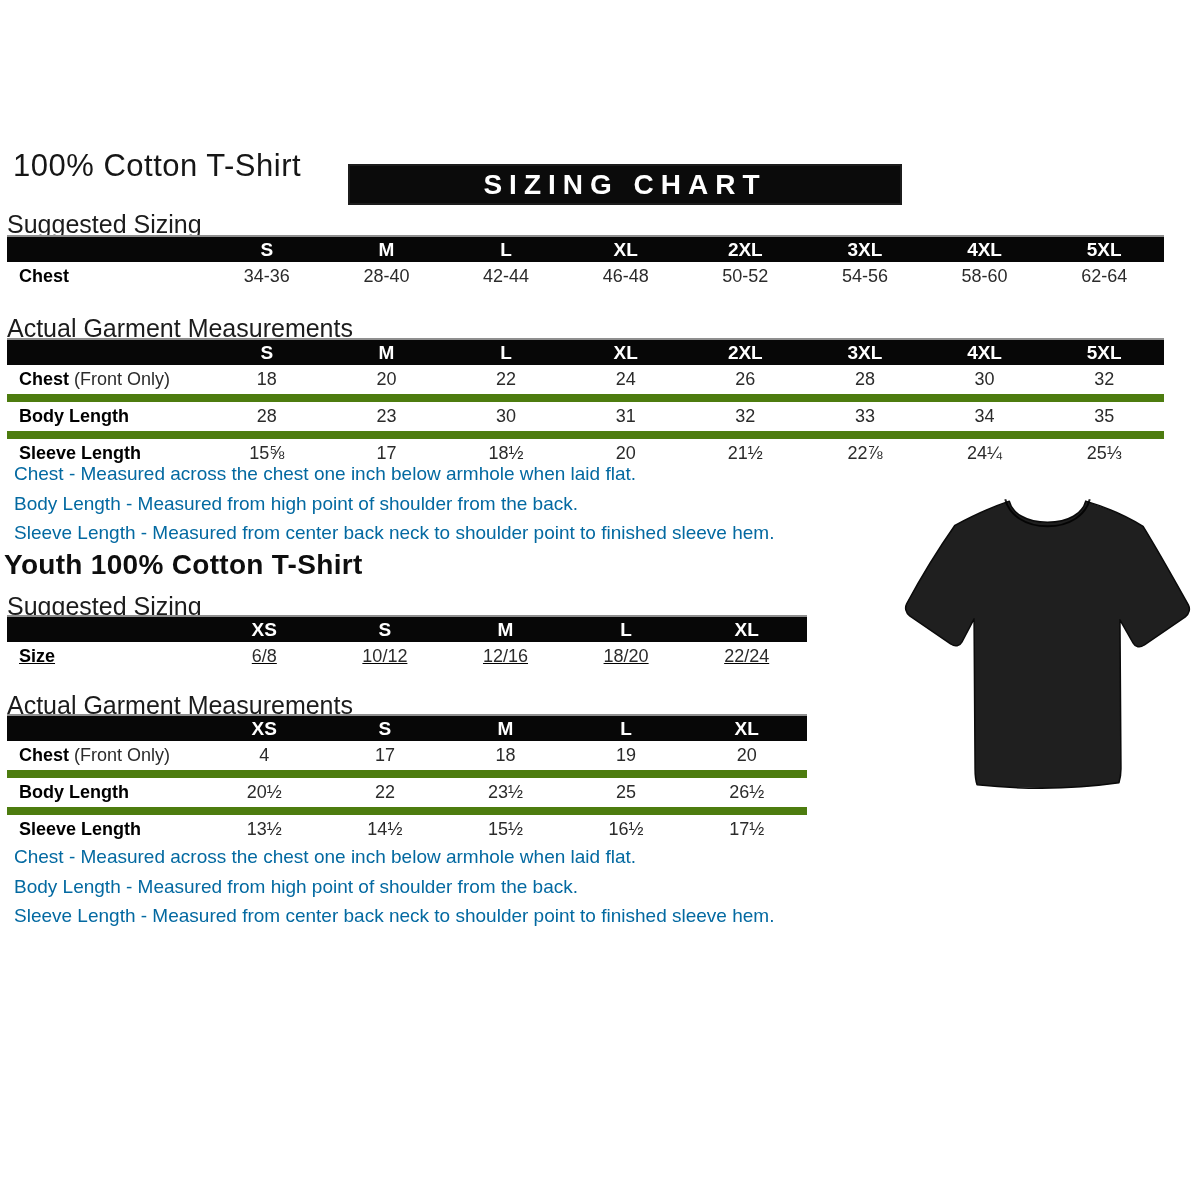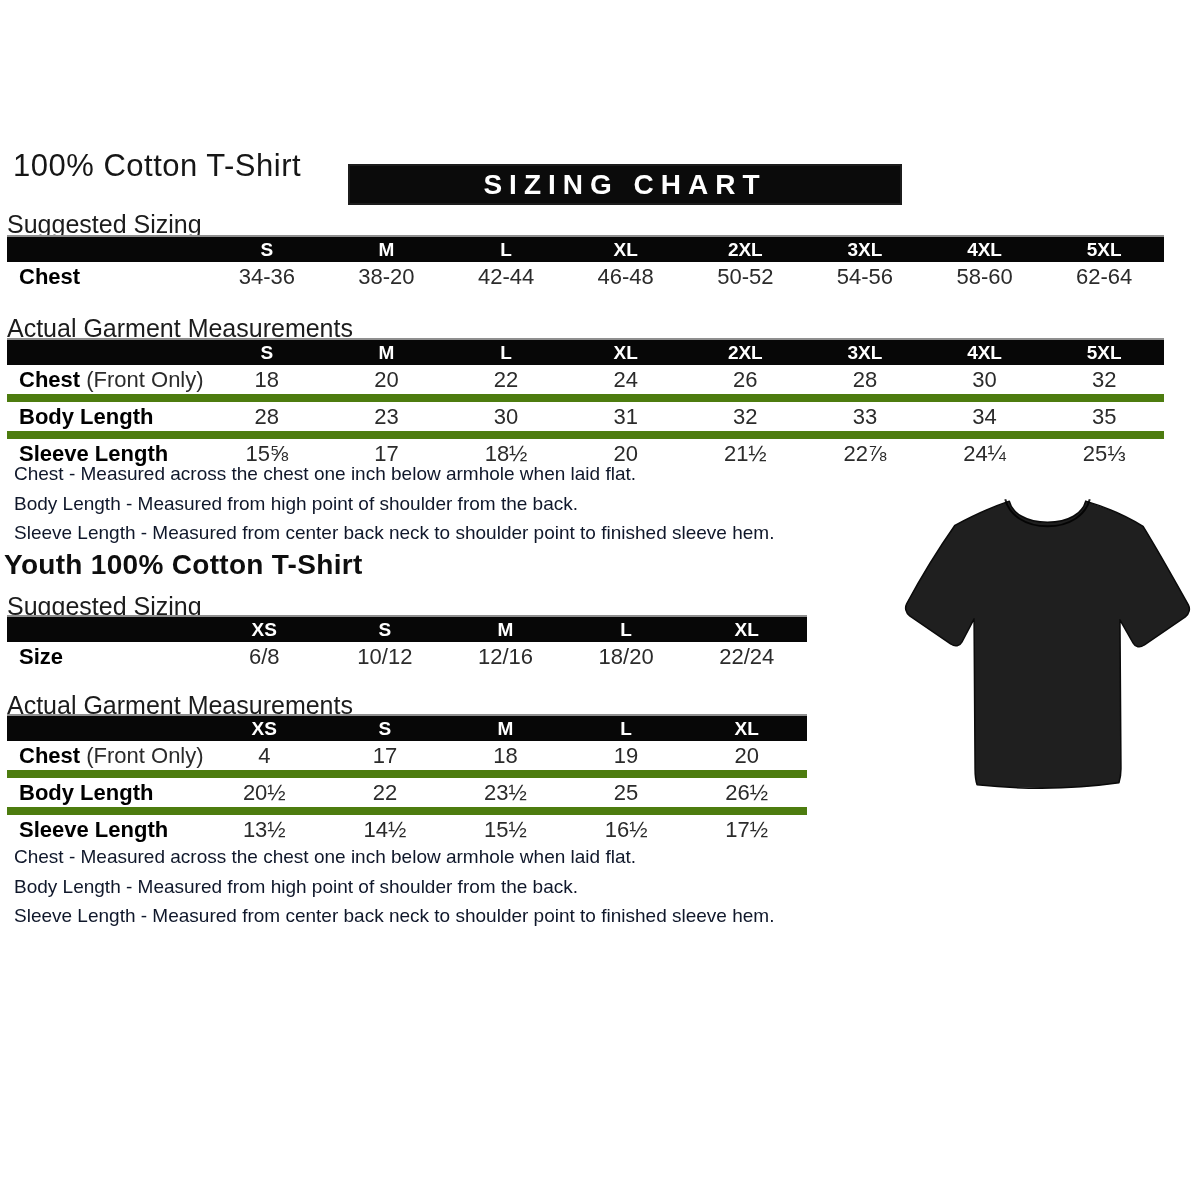--- a/index.html
+++ b/index.html
@@ -30,28 +30,28 @@
   .table{position:absolute;}
   #adult-sug-table{left:7px;top:235px;width:1157px;}
   #adult-act-table{left:7px;top:338px;width:1157px;}
   #youth-sug-table{left:7px;top:615px;width:800px;}
   #youth-act-table{left:7px;top:714px;width:800px;}
 
   .thead{display:grid;background:#070707;height:25px;align-items:center;border-top:2px solid #8f8f8f;}
   .th{color:#ffffff;font-weight:bold;font-size:19px;text-align:center;line-height:25px;}
   .trow{display:grid;height:29px;align-items:center;background:#ffffff;}
   .trow + .trow{border-top:8px solid #4d7c0f;}
-  .td{font-size:22px;color:#2b2b2b;text-align:center;}
+  .td{font-size:18px;color:#2b2b2b;text-align:center;}
   .label-col{text-align:left;padding-left:12px;white-space:nowrap;}
   .td b{color:#000000;font-weight:bold;}
 
   
   #adult-notes{left:14px;top:459px;}
   #youth-notes{left:14px;top:842px;}
-  .note-line{font-size:19px;line-height:29.5px;color:#0f172a;}
+  .note-line{font-size:19px;line-height:29.5px;color:#0369a1;}
 
   
   #tshirt{left:893px;top:477px;width:307px;height:332px;}
 </style>
 </head>
 <body>
 
 <div class="abs" id="adult-title">100% Cotton T-Shirt</div>
 <div class="abs" id="sizing-banner">
   <span>SIZING CHART</span>
@@ -66,21 +66,21 @@
       <div class="th">L</div>
       <div class="th">XL</div>
       <div class="th">2XL</div>
       <div class="th">3XL</div>
       <div class="th">4XL</div>
       <div class="th">5XL</div>
     </div>
     <div class="trow" style="grid-template-columns: 200px repeat(8, 1fr);">
       <div class="td label-col"><b>Chest</b></div>
       <div class="td">34-36</div>
-      <div class="td">38-20</div>
+      <div class="td">28-40</div>
       <div class="td">42-44</div>
       <div class="td">46-48</div>
       <div class="td">50-52</div>
       <div class="td">54-56</div>
       <div class="td">58-60</div>
       <div class="td">62-64</div>
     </div>
   </div>
 
 <div class="abs section-label" id="adult-act-label">Actual Garment Measurements</div>
@@ -142,21 +142,21 @@
 <div class="abs section-label" id="youth-sug-label">Suggested Sizing</div>
 <div class="table" id="youth-sug-table">
     <div class="thead" style="grid-template-columns: 197px repeat(5, 1fr);">
       <div class="th label-col"></div>
       <div class="th">XS</div>
       <div class="th">S</div>
       <div class="th">M</div>
       <div class="th">L</div>
       <div class="th">XL</div>
     </div>
-    <div class="trow" style="grid-template-columns: 197px repeat(5, 1fr);">
+    <div class="trow" style="grid-template-columns: 197px repeat(5, 1fr); text-decoration: underline;">
       <div class="td label-col"><b>Size</b></div>
       <div class="td">6/8</div>
       <div class="td">10/12</div>
       <div class="td">12/16</div>
       <div class="td">18/20</div>
       <div class="td">22/24</div>
     </div>
   </div>
 
 <div class="abs section-label" id="youth-act-label">Actual Garment Measurements</div>

